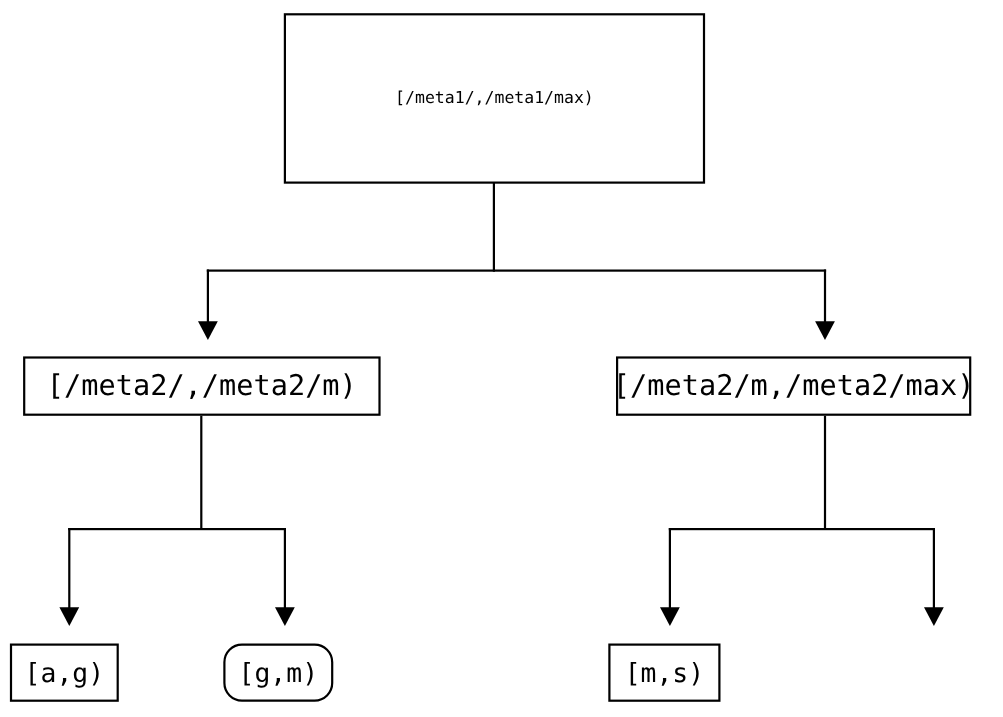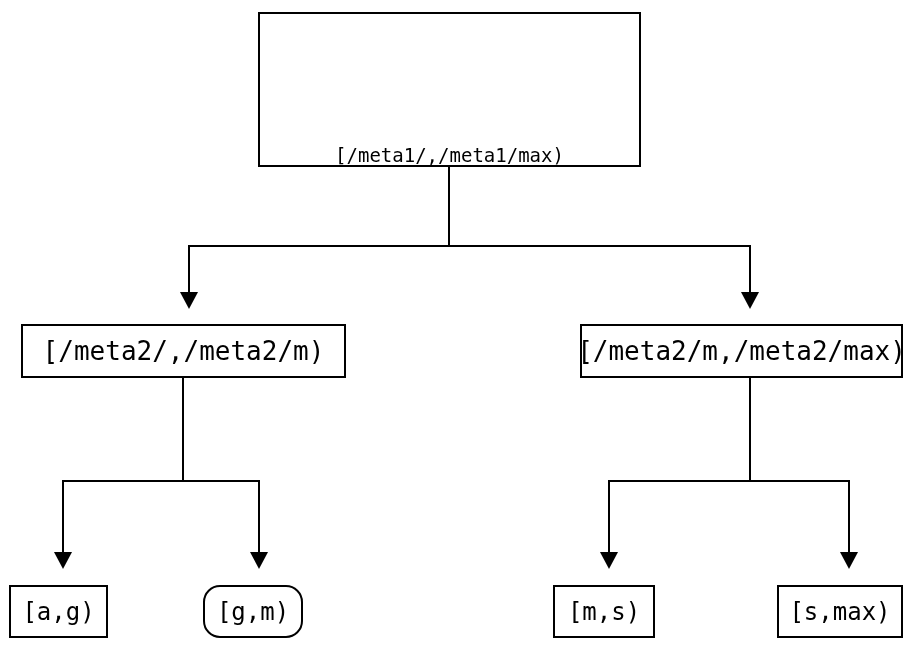--- a/index.html
+++ b/index.html
@@ -31,34 +31,33 @@
   }
   .node-label {
     display: block;
     line-height: 1;
   }
   .node-root {
     left: 258px;
     top: 12px;
     width: 383px;
     height: 155px;
-    font-size: 19px;
-    align-items: flex-end;
+    font-size: 15px;
   }
   .node-mid {
     top: 324px;
     height: 54px;
     font-size: 26px;
   }
   .node-mid-left {
     left: 21px;
     width: 325px;
   }
   .node-mid-right {
-    left: 580px;
+    left: 560px;
     width: 323px;
   }
   .node-leaf {
     top: 585px;
     height: 53px;
     font-size: 24px;
   }
   .leaf-ag   { left: 9px;   width: 99px;  }
   .leaf-gm   { left: 203px; width: 100px; border-radius: 17px; }
   .leaf-ms   { left: 553px; width: 102px; }
@@ -146,17 +145,14 @@
 
   <div class="node node-leaf leaf-ag">
     <span class="node-label">[a,g)</span>
   </div>
   <div class="node node-leaf leaf-gm">
     <span class="node-label">[g,m)</span>
   </div>
   <div class="node node-leaf leaf-ms">
     <span class="node-label">[m,s)</span>
   </div>
-  <div class="node node-leaf leaf-smax">
-    <span class="node-label">[s,max)</span>
-  </div>
 
 </div>
 
 </body></html>

